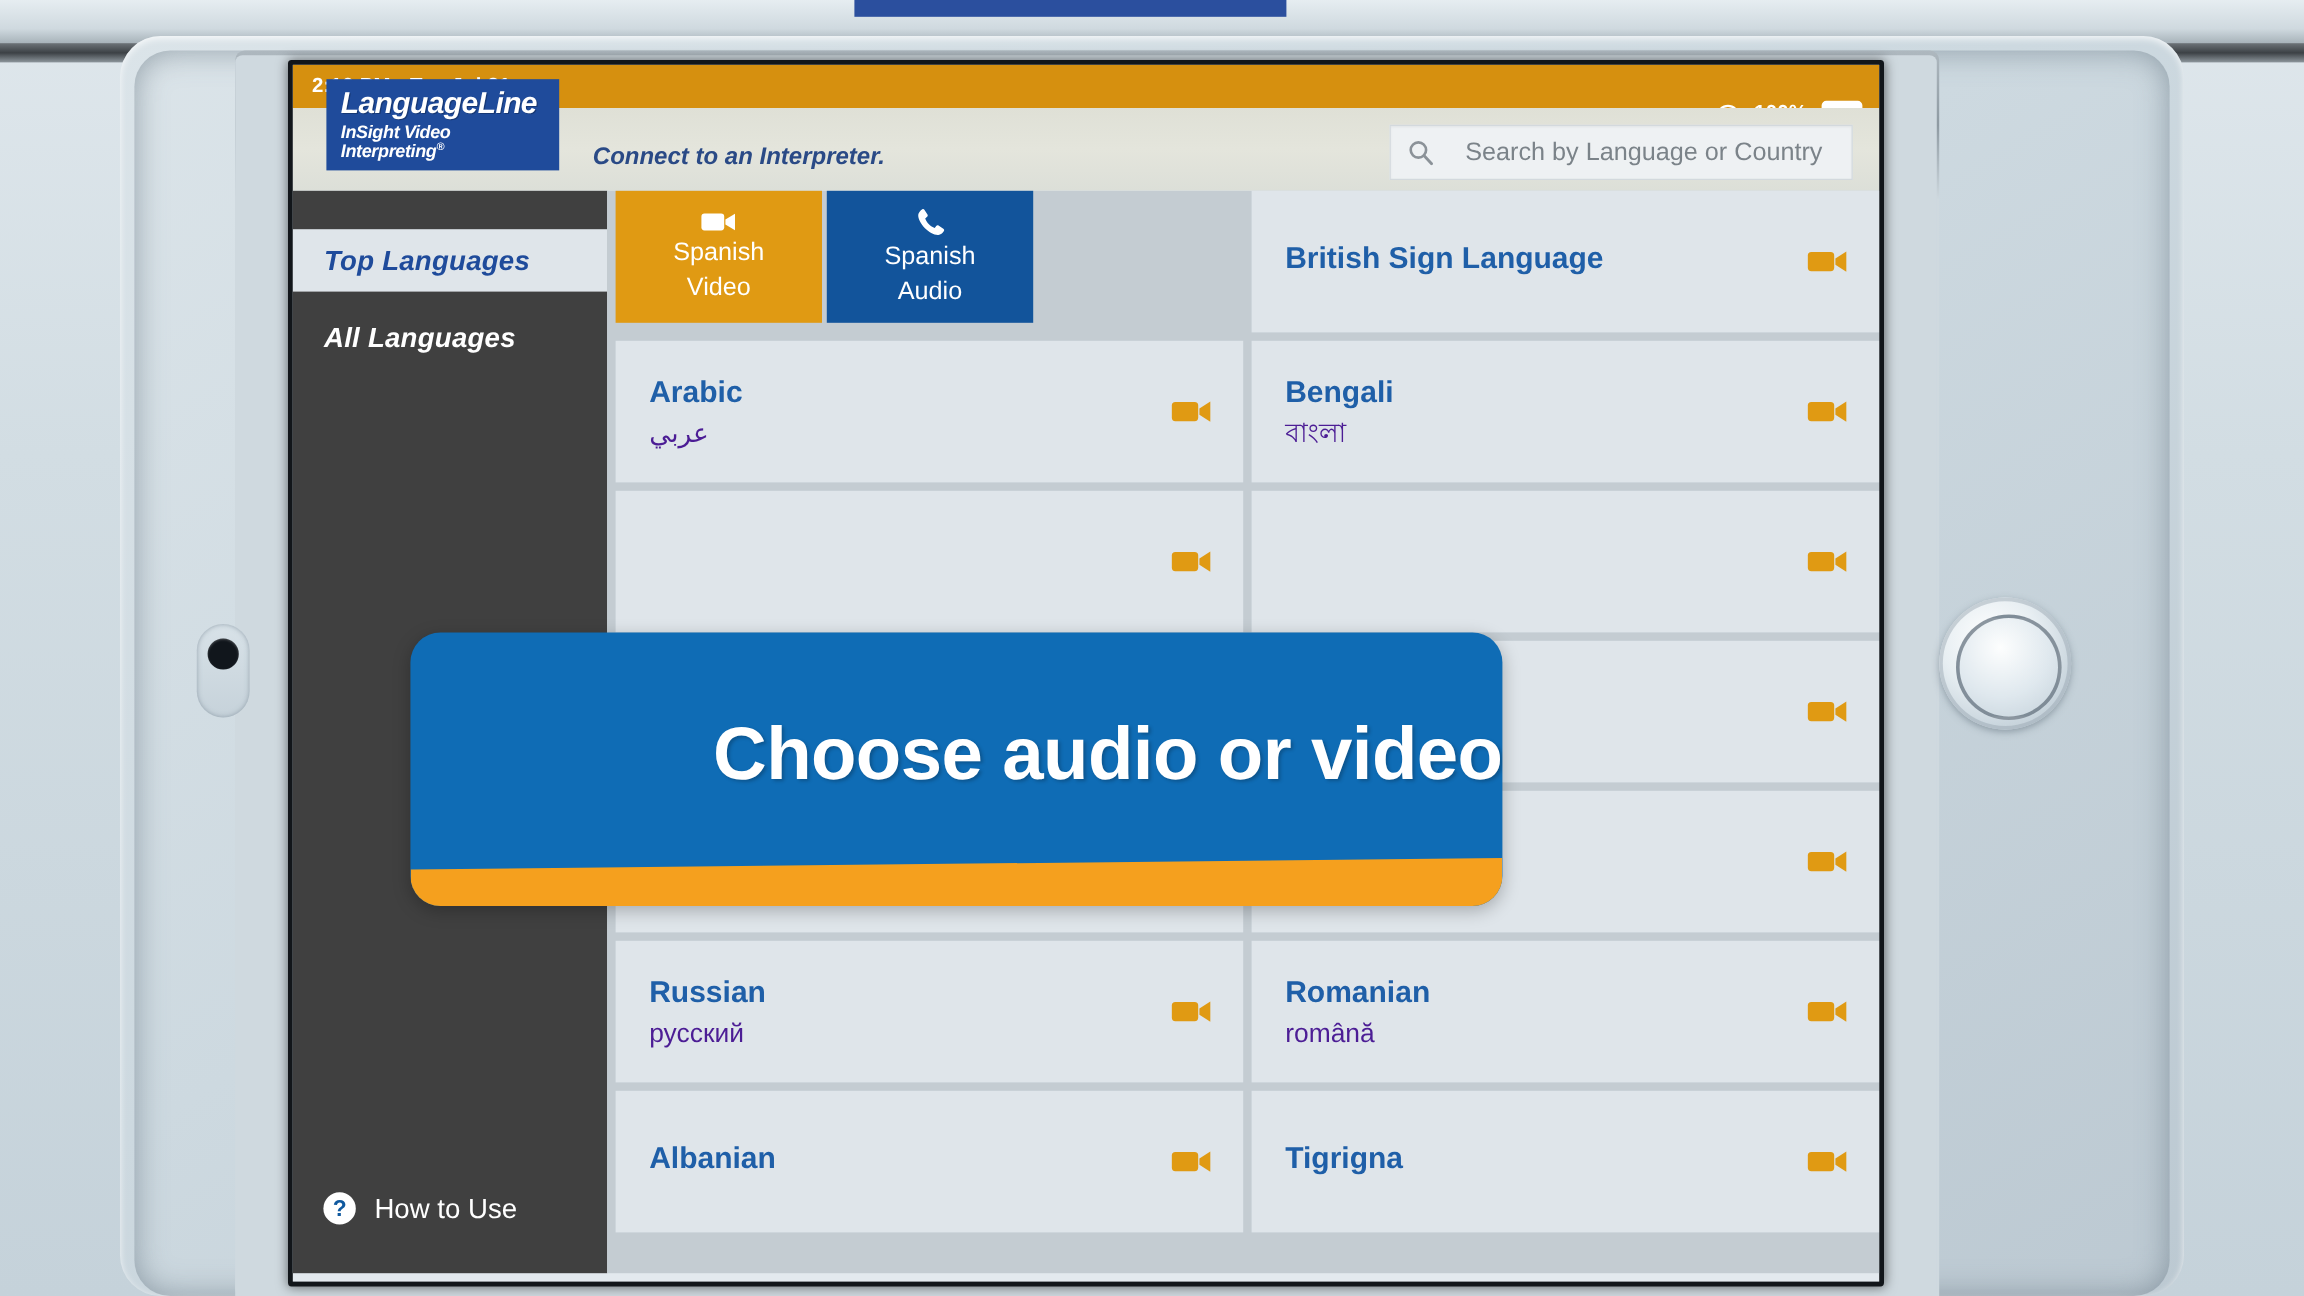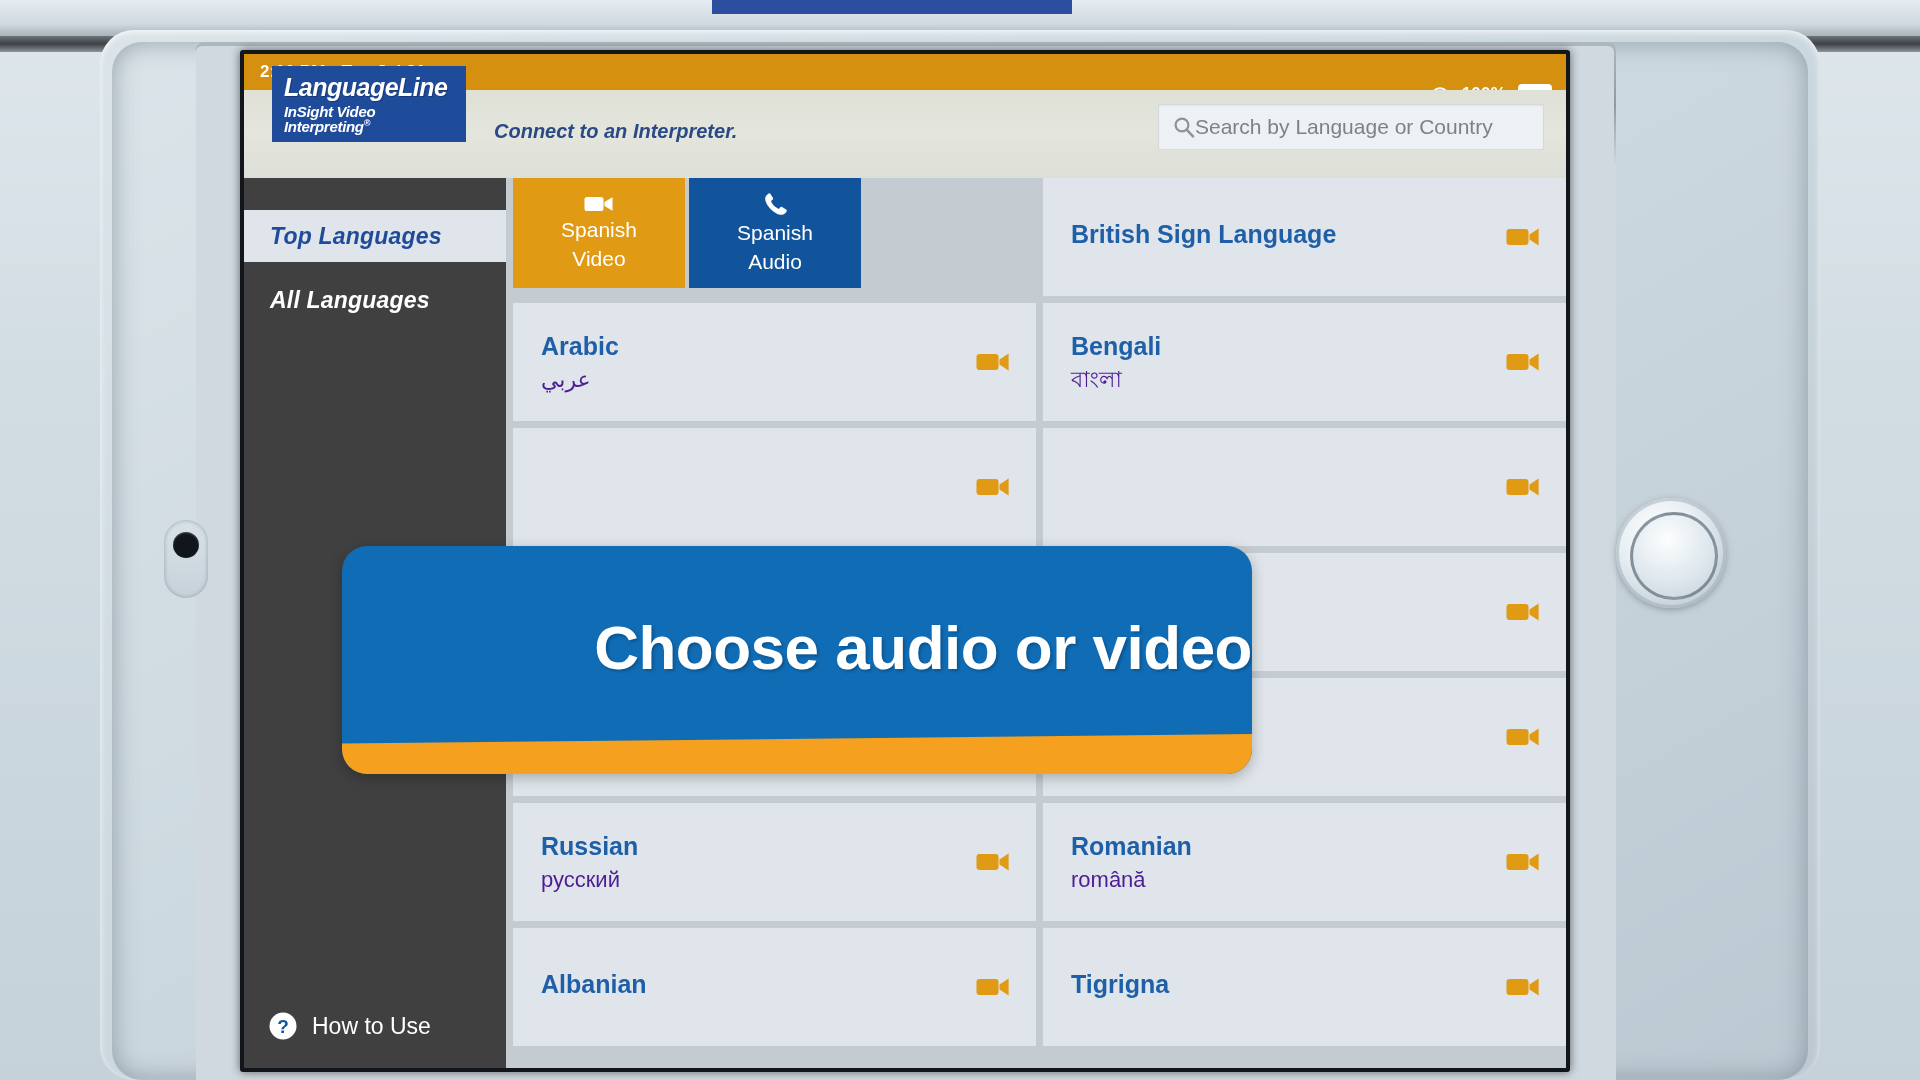--- a/index.html
+++ b/index.html
@@ -105,21 +105,21 @@
     width:34px; height:16px; border:2px solid #fff; border-radius:4px;
     position:relative; background:#fff;
   }
   .battery::after{
     content:""; position:absolute; right:-5px; top:4px; width:3px; height:7px;
     background:#fff; border-radius:0 2px 2px 0;
   }
 
   
   .header{
-    position:relative; height:88px;
+    position:relative; height:69px;
     background:linear-gradient(180deg,#dfe0d6 0%, #e4e5dc 50%, #dcdfd8 100%);
     display:flex; align-items:center;
   }
   .logo{
     position:absolute; left:28px; top:-24px;
     width:194px; height:76px;
     background:#1f4b9b;
     display:flex; flex-direction:column; justify-content:center;
     padding:6px 10px 6px 12px;
   }
@@ -135,21 +135,21 @@
   .logo-l2 sup{ font-size:9px; }
   .tagline{
     position:absolute; left:250px; top:30px;
     color:#2a4a86; font-size:20px; font-style:italic; font-weight:600;
   }
   .searchbox{
     position:absolute; right:22px; top:14px;
     width:386px; height:46px;
     background:#eef1f3;
     border:1px solid #d3d9dd;
-    display:flex; align-items:center; gap:0;
+    display:flex; align-items:center; gap:26px;
     padding:0 14px;
     box-shadow:inset 0 1px 2px rgba(0,0,0,.05);
   }
   .searchbox .sicon{ flex:0 0 auto; }
   .searchbox .stext{ color:#7b8389; font-size:21px; }
 
   
   .body-area{
     position:relative;
     height:calc(1014px - 36px - 76px);

